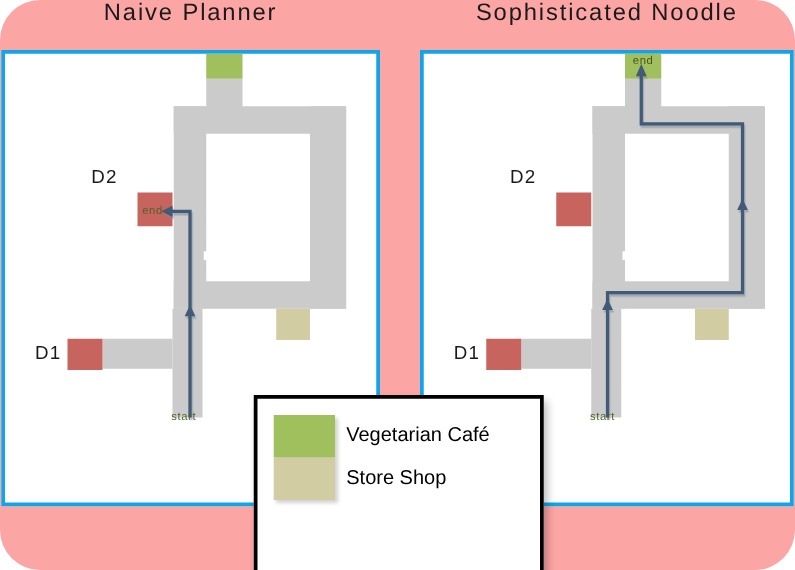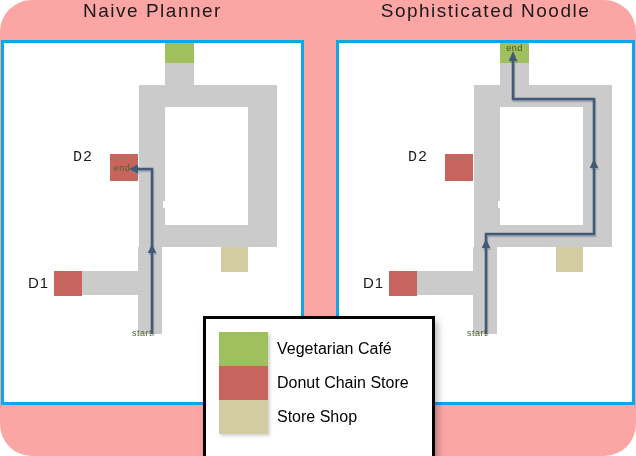--- a/index.html
+++ b/index.html
@@ -26,25 +26,25 @@
   .c-d1{left:78px;top:228px;width:56px;height:24px;}
 
   .sq{position:absolute;}
   .sq-cafe{background:var(--cafe);left:161px;top:0;width:29px;height:20px;}
   .sq-d2{background:var(--donut);left:106px;top:111px;width:28px;height:27px;}
   .sq-d1{background:var(--donut);left:50px;top:228px;width:28px;height:25px;}
   .sq-noodle{background:var(--noodle);left:217px;top:204px;width:27px;height:25px;}
   .door-notch{position:absolute;background:#fff;left:159px;top:158px;width:8px;height:7px;}
 
   .d-label{position:absolute;font-size:15px;color:#1a1a1a;letter-spacing:1px;}
-  .d2-label{left:69px;top:106px;font-family:Liberation Mono, monospace;}
+  .d2-label{left:69px;top:90px;}
   .d1-label{left:24px;top:231px;}
 
   .tiny-label{font-size:9px;color:var(--olive);letter-spacing:0.5px;line-height:1;}
-  .start-label{position:absolute;left:128px;top:286px;width:30px;z-index:4;}
+  .start-label{position:absolute;left:128px;top:286px;width:30px;text-align:center;z-index:4;}
   .end-in-red{position:absolute;left:0;top:0;width:100%;height:100%;display:flex;
     align-items:center;justify-content:center;transform:translate(-2px,1px);}
   .end-in-green{position:absolute;left:0;top:1px;width:100%;text-align:center;color:#49531f;}
 
   .path-svg{position:absolute;left:0;top:0;overflow:visible;z-index:3;
     filter:drop-shadow(1.5px 2px 0.5px rgba(125,140,158,0.55));}
   .path-line{fill:none;stroke:var(--path);stroke-width:2.6;}
   .arrowhead{fill:var(--path);stroke:none;}
 
   #legend{position:absolute;left:203px;top:316px;width:232px;height:172px;background:#fff;
@@ -125,22 +125,18 @@
       </svg>
     </div>
   </div>
 
   <div id="legend">
     <div class="legend-row">
       <div class="legend-swatch cafe"></div>
       <div class="legend-text">Vegetarian Café</div>
     </div>
     <div class="legend-row">
-      <div class="legend-swatch donut"></div>
-      <div class="legend-text">Donut Chain Store</div>
-    </div>
-    <div class="legend-row">
       <div class="legend-swatch noodle"></div>
       <div class="legend-text">Store Shop</div>
     </div>
   </div>
 
 </div>
 
 </body></html>

